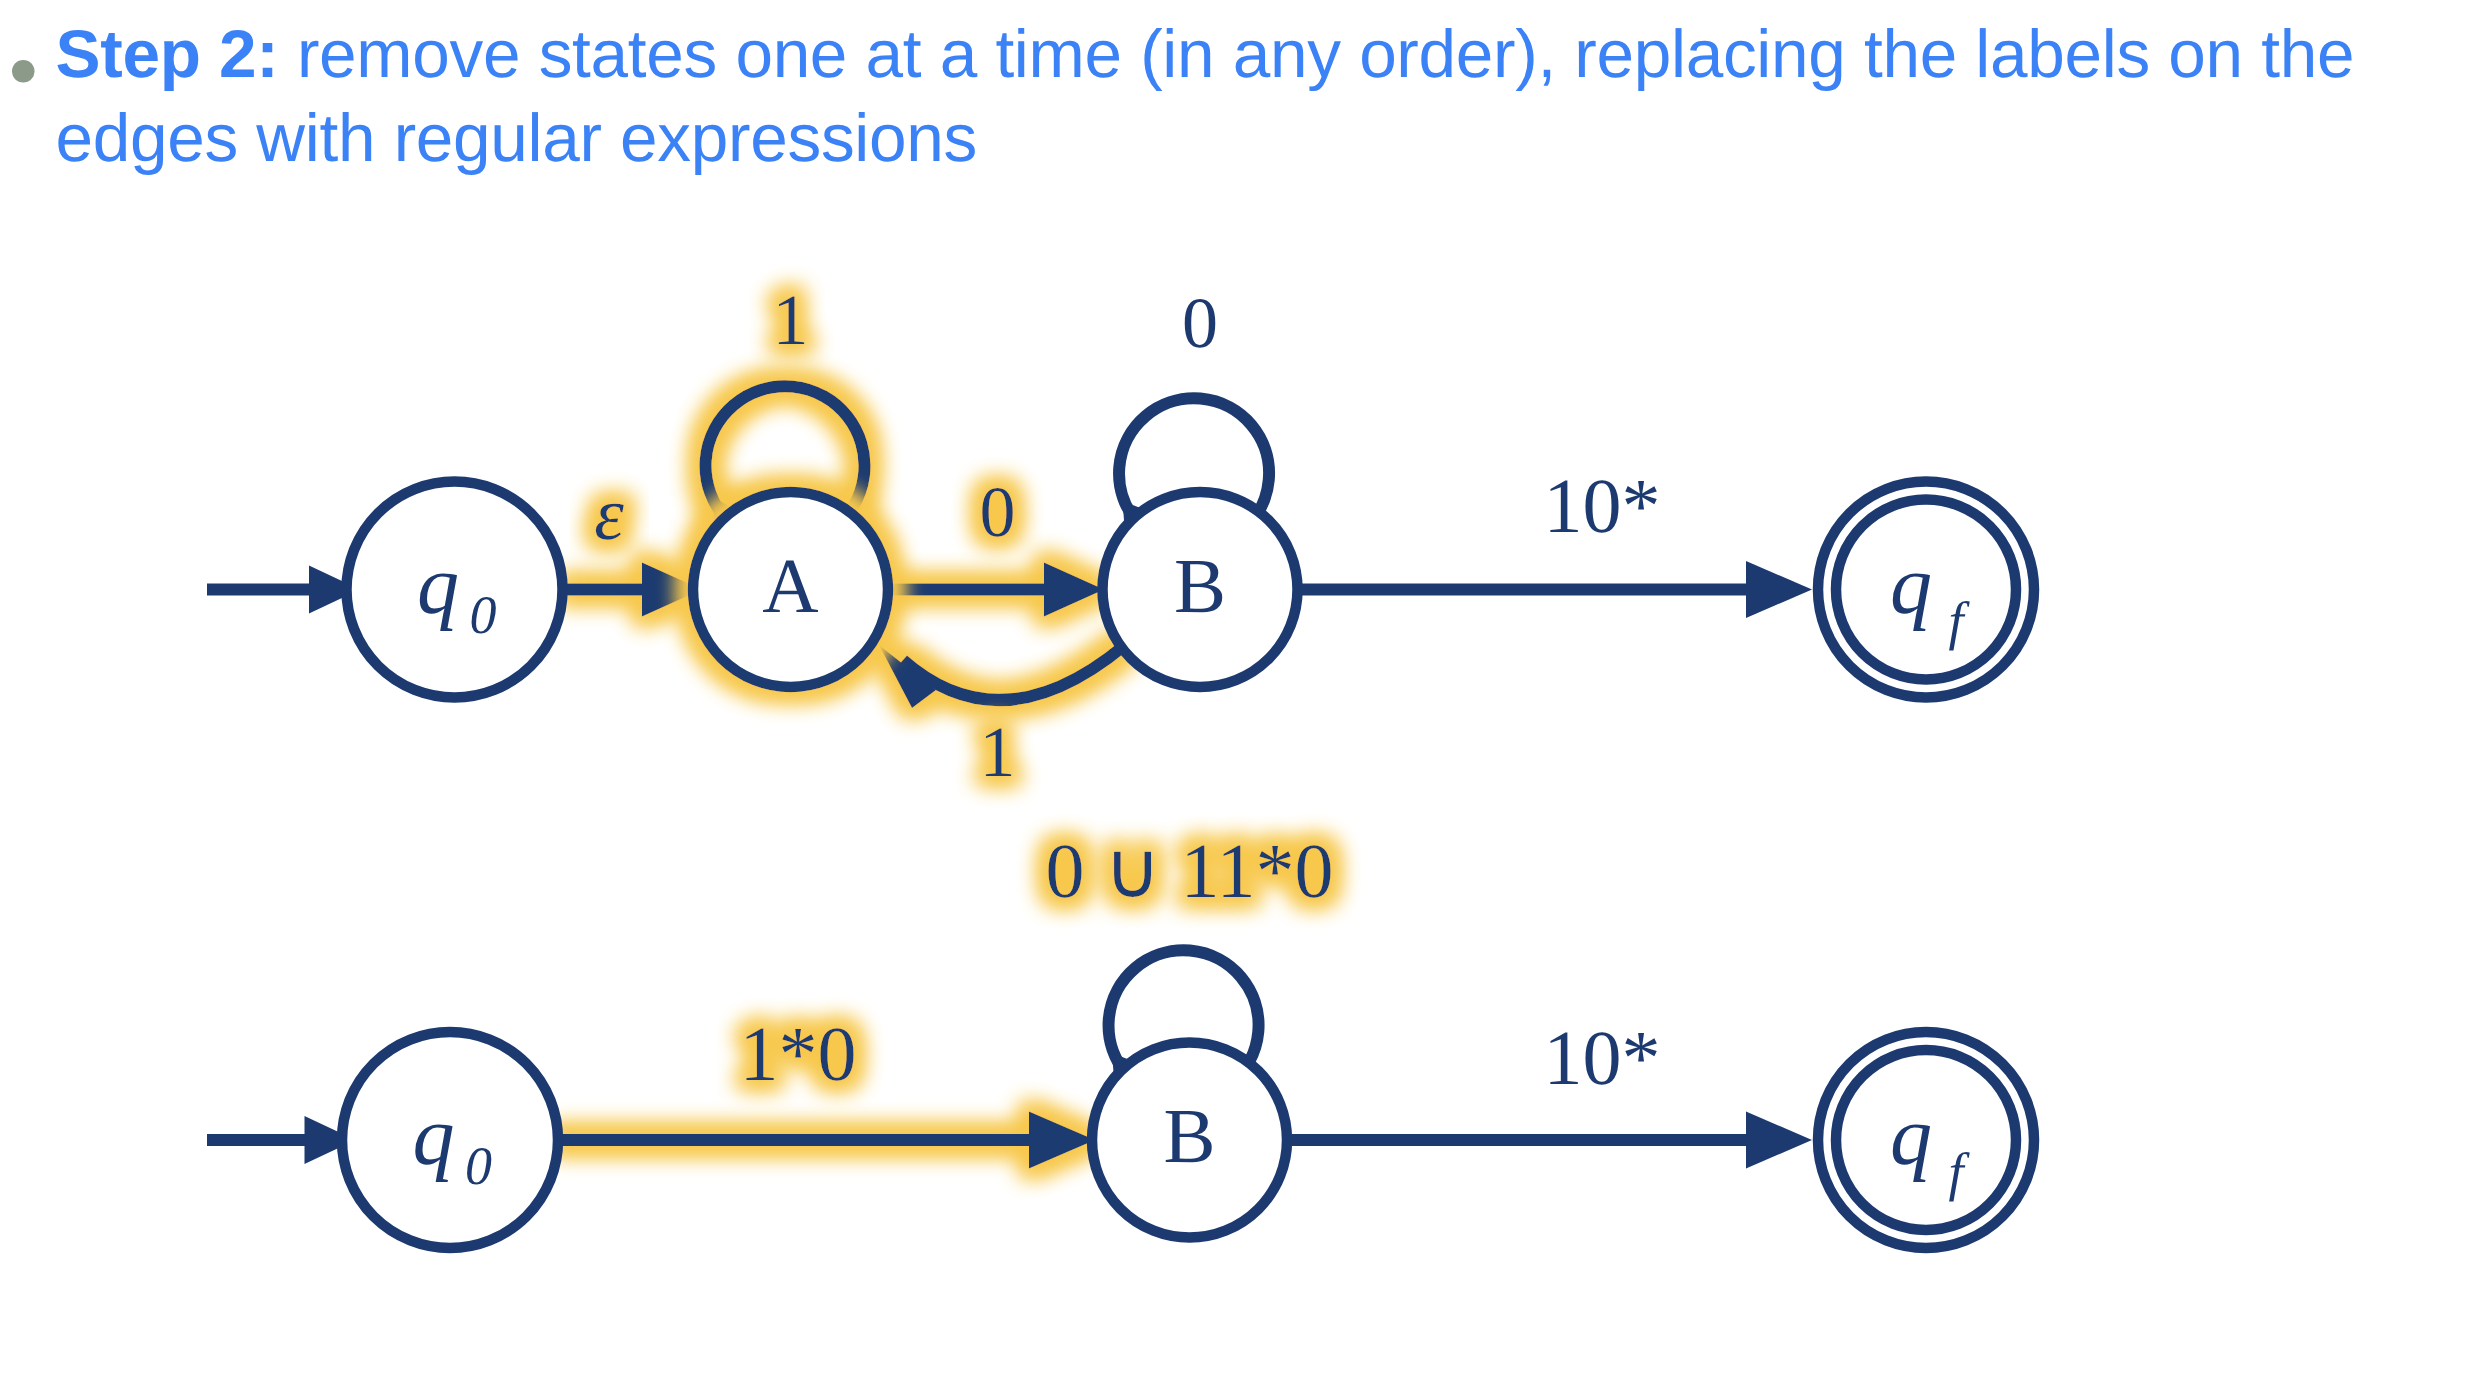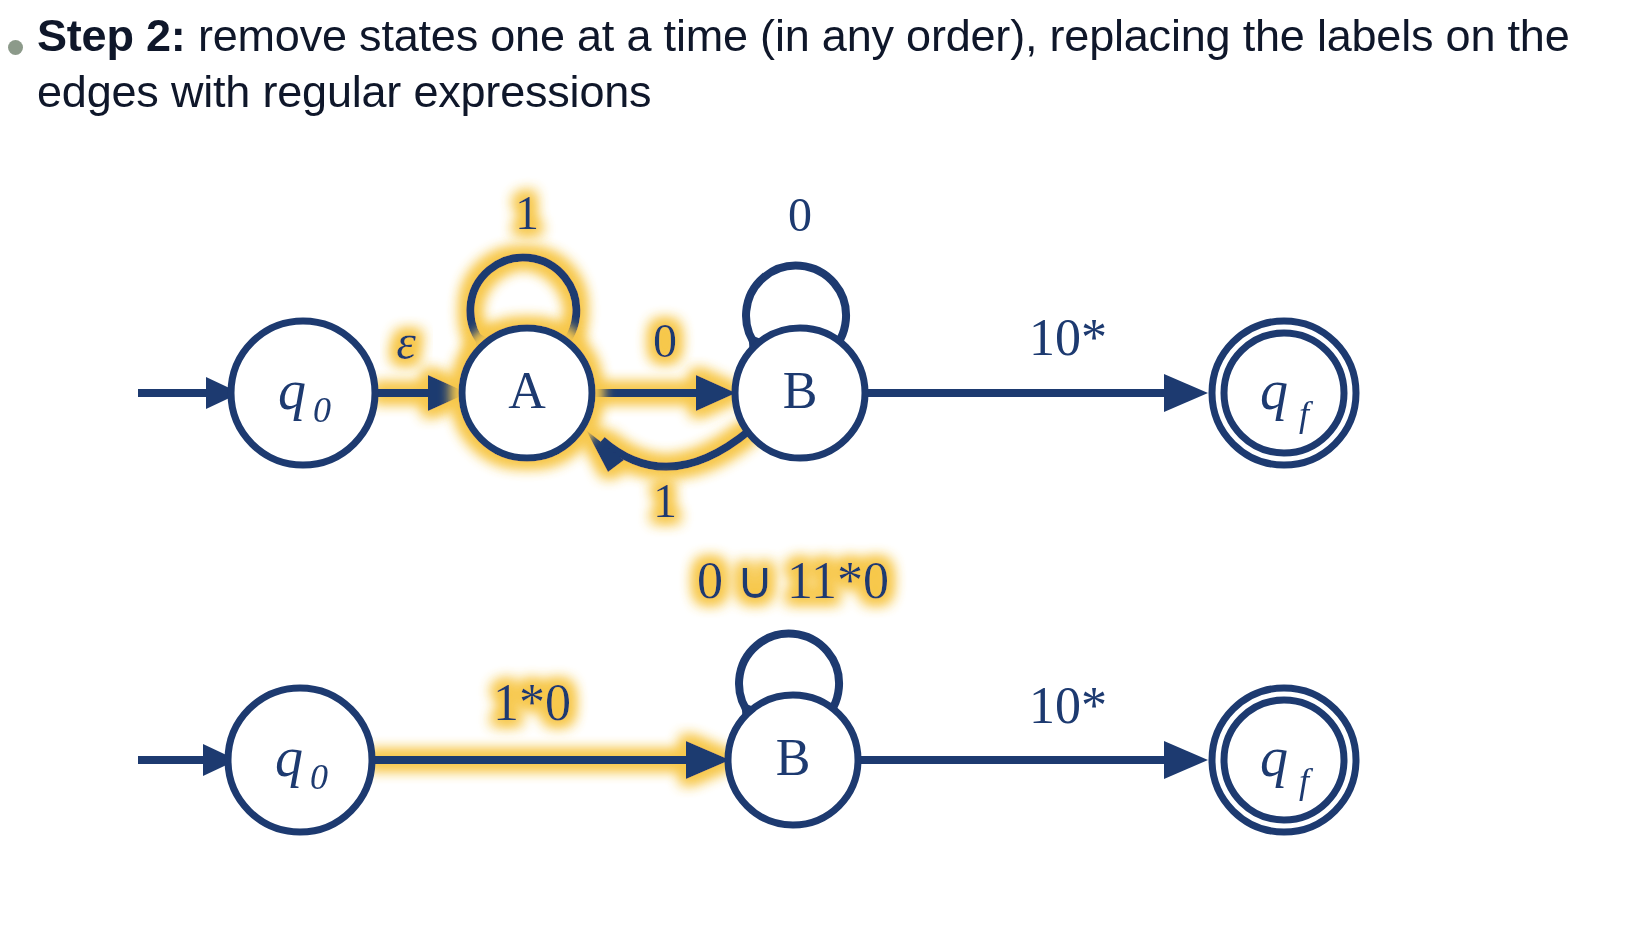--- a/index.html
+++ b/index.html
@@ -32,21 +32,21 @@
     background: #8c9a8a;
     margin-top: 32px;
     margin-left: 8px;
     margin-right: 14px;
     flex: 0 0 auto;
   }
   .bullet-text {
     font-family: "Liberation Sans", sans-serif;
     font-size: 45px;
     line-height: 1.24;
-    color: #0f172a;
+    color: #3b82f6;
     letter-spacing: -0.2px;
     max-width: 1560px;
   }
   .bullet-text .lead {
     font-weight: bold;
   }
 
   
   .diagram-wrap {
     position: absolute;

